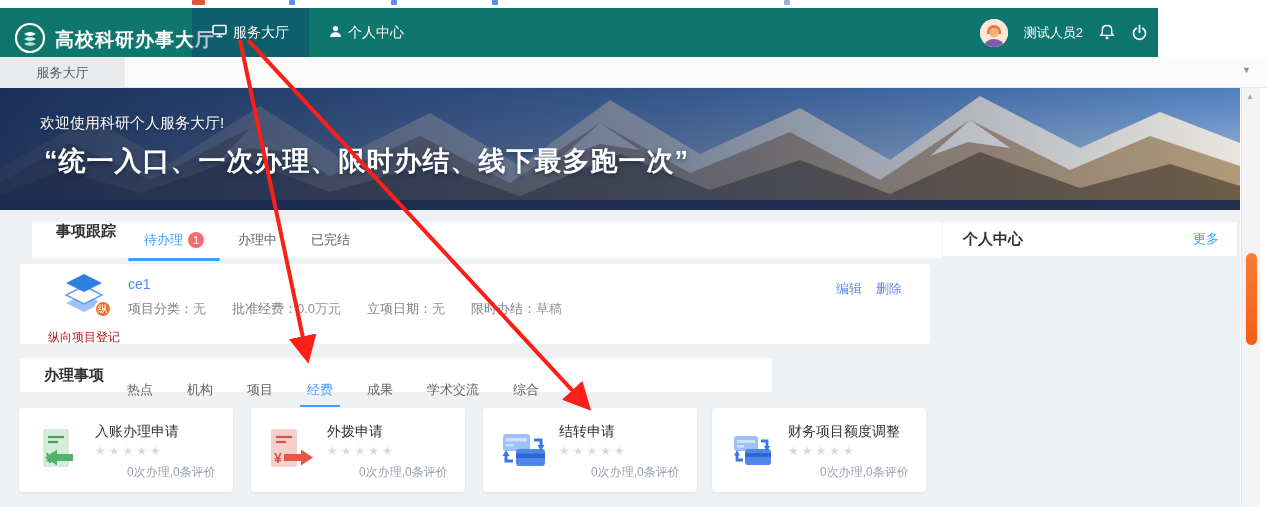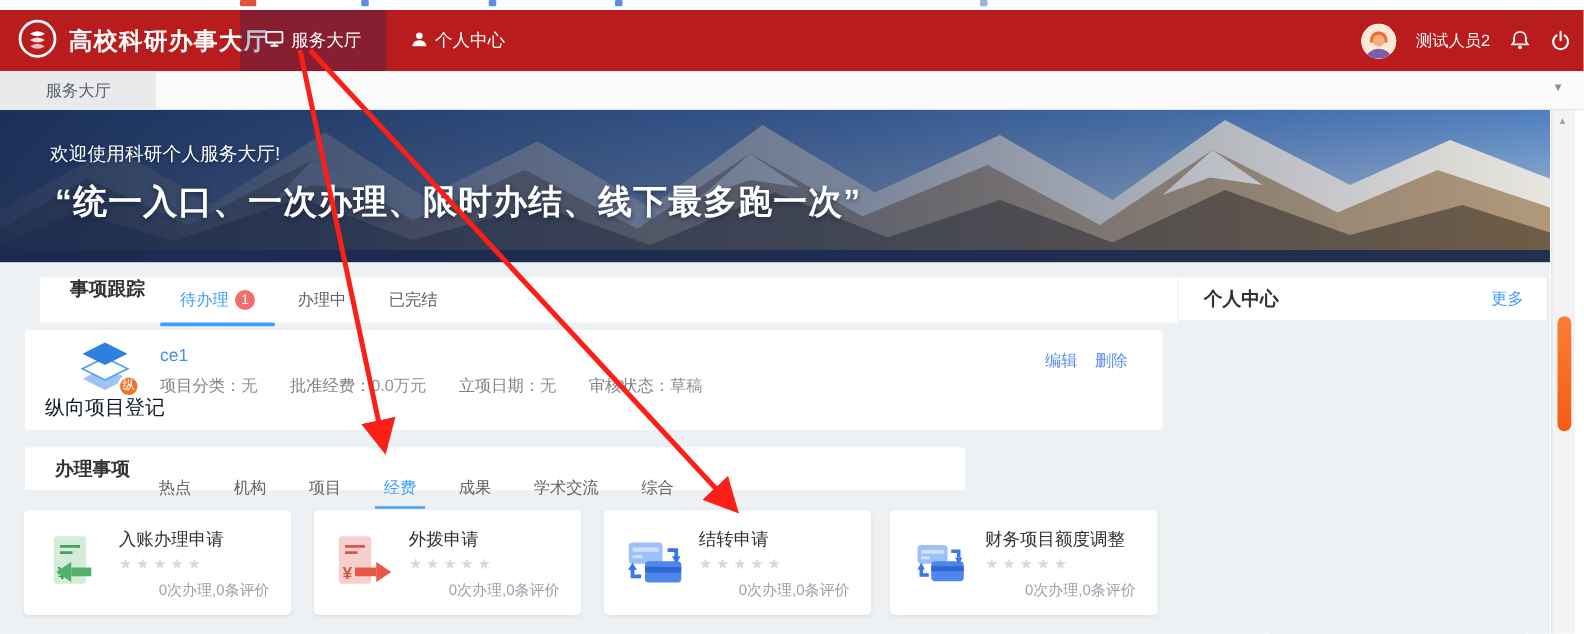--- a/index.html
+++ b/index.html
@@ -5,22 +5,22 @@
   * { margin:0; padding:0; box-sizing:border-box; }
   html,body { width:1267px; height:507px; overflow:hidden; background:#fff;
     font-family:"Liberation Sans","DejaVu Sans",sans-serif; font-size:13px; color:#303133; }
   .page { position:relative; width:1267px; height:507px; background:#fff; }
 
   
   .strip { position:absolute; left:0; top:0; width:1267px; height:8px; background:#fff; }
   .strip i { position:absolute; top:0; height:5px; border-radius:1px; }
 
   
-  .topbar { position:absolute; left:0; top:8px; width:1267px; height:49px; background:#b91c1c;
-    display:flex; align-items:center; }
+  .topbar { position:absolute; left:0; top:8px; width:1158px; height:49px; background:#0f766e;
+    display:flex; align-items:flex-end; }
   .brand { display:flex; align-items:center; gap:9px; margin-left:14px; }
   .brand-text { color:#fff; font-size:19px; font-weight:bold; letter-spacing:1px; }
   .nav { position:absolute; left:192px; top:0; height:49px; display:flex; }
   .nav-item { height:49px; display:flex; align-items:center; gap:6px; padding:0 20px;
     color:#fff; font-size:14px; cursor:pointer; }
   .nav-item.active { background:rgba(10,40,100,0.28); }
   .topbar-right { position:absolute; right:10px; top:0; height:49px; display:flex; align-items:center; gap:16px; }
   .avatar { width:28px; height:28px; border-radius:50%; background:#fff; overflow:hidden; display:block; }
   .username { color:#fff; font-size:13px; }
   .tb-icon { display:flex; align-items:center; cursor:pointer; }
@@ -53,21 +53,21 @@
     background:#409eff; border-radius:2px; }
   .badge { min-width:16px; height:16px; border-radius:8px; background:#f56c6c; color:#fff; font-size:11px;
     display:flex; align-items:center; justify-content:center; padding:0 4px; }
 
   
   .track-card { left:20px; top:264px; width:910px; height:80px; border-radius:3px; }
   .type-block { position:absolute; left:16px; top:8px; width:96px; text-align:center; }
   .type-icon { position:relative; width:52px; height:44px; margin:0 auto; }
   .type-badge { position:absolute; right:-2px; bottom:-2px; width:18px; height:18px; border-radius:50%;
     background:#ee7227; border:2px solid #fff; color:#fff; font-size:10px; line-height:14px; text-align:center; }
-  .type-label { margin-top:0; font-size:16px; color:#0f172a; }
+  .type-label { margin-top:13px; font-size:12px; color:#b91c1c; }
   .item-title { position:absolute; left:108px; top:12px; color:#4a8cf5; font-size:14px; cursor:pointer; }
   .item-fields { position:absolute; left:108px; top:36px; display:flex; gap:26px; color:#8e949e; }
   .item-fields b { font-weight:normal; color:#7d828c; }
   .item-actions { position:absolute; right:28px; top:16px; display:flex; gap:14px; }
   .item-actions span { color:#5e8bf0; cursor:pointer; }
 
   
   .notice { left:943px; top:222px; width:294px; height:34px; display:flex; align-items:center; justify-content:space-between; }
   .notice .sec-title { margin-left:20px; }
   .more { color:#409eff; margin-right:18px; cursor:pointer; font-size:13px; }
@@ -225,21 +225,21 @@
         </svg>
         <span class="type-badge">纵</span>
       </div>
       <div class="type-label">纵向项目登记</div>
     </div>
     <span class="item-title">ce1</span>
     <div class="item-fields">
       <span><b>项目分类：</b><span>无</span></span>
       <span><b>批准经费：</b><span>0.0万元</span></span>
       <span><b>立项日期：</b><span>无</span></span>
-      <span><b>审核状态：</b><span>草稿</span></span>
+      <span><b>限时办结：</b><span>草稿</span></span>
     </div>
     <div class="item-actions">
       <span>编辑</span>
       <span>删除</span>
     </div>
   </div>
 
   <div class="panel notice">
     <span class="sec-title">个人中心</span>
     <span class="more">更多</span>

